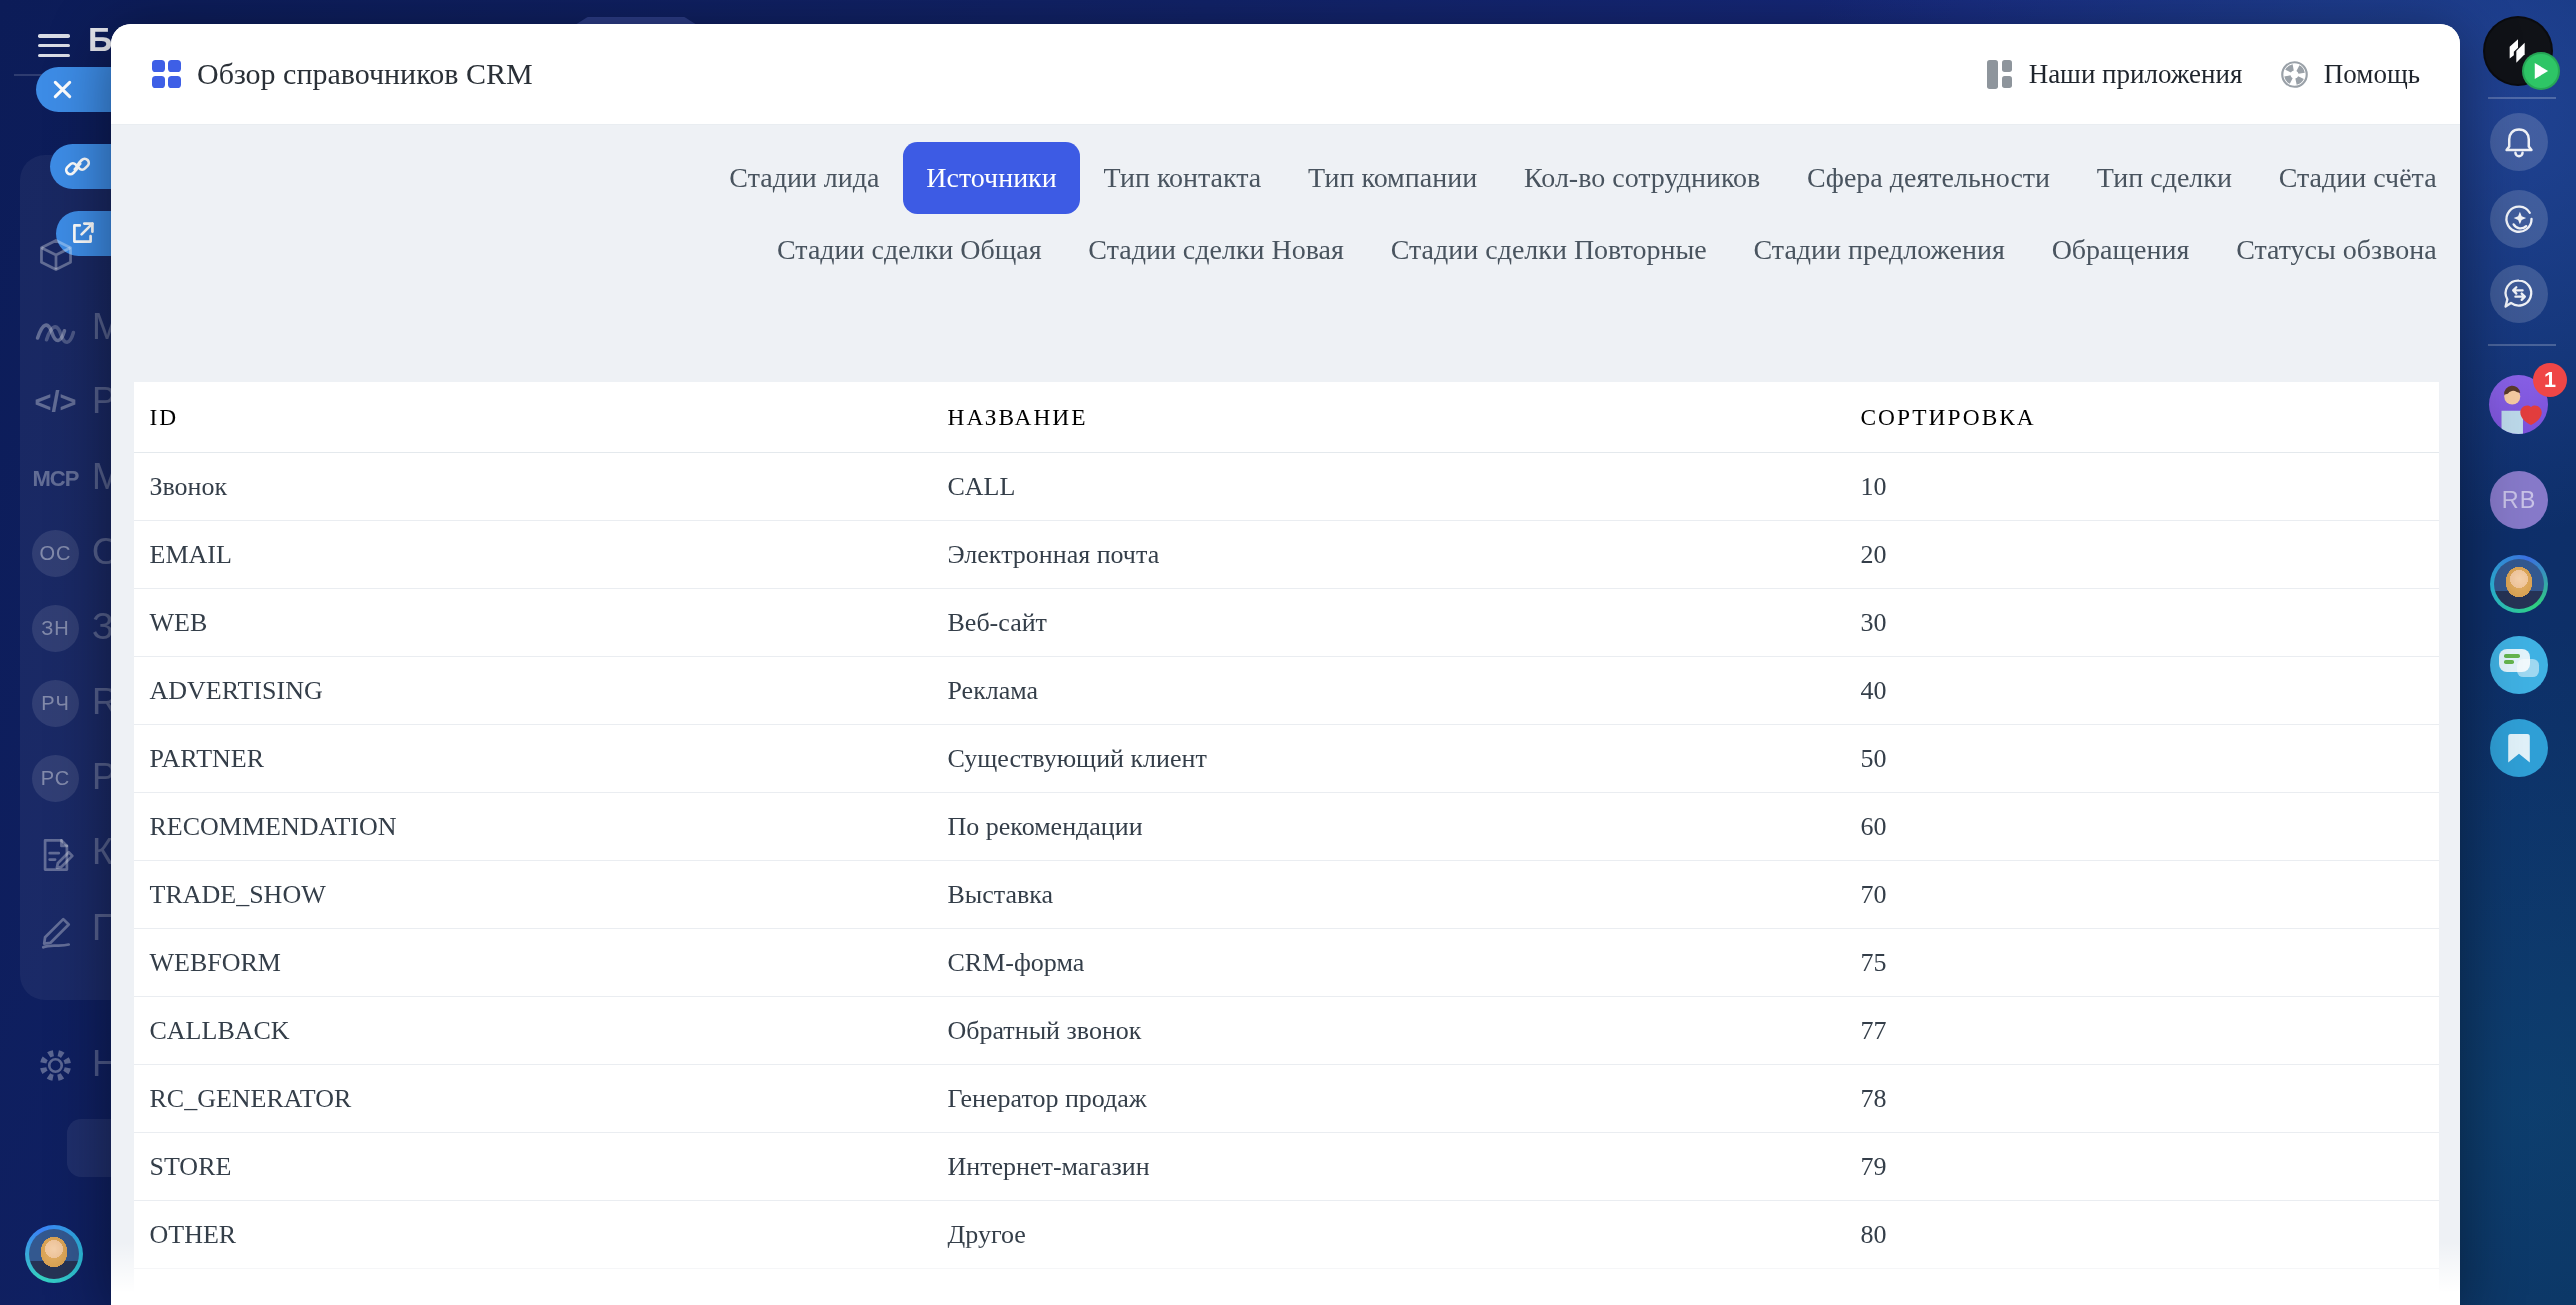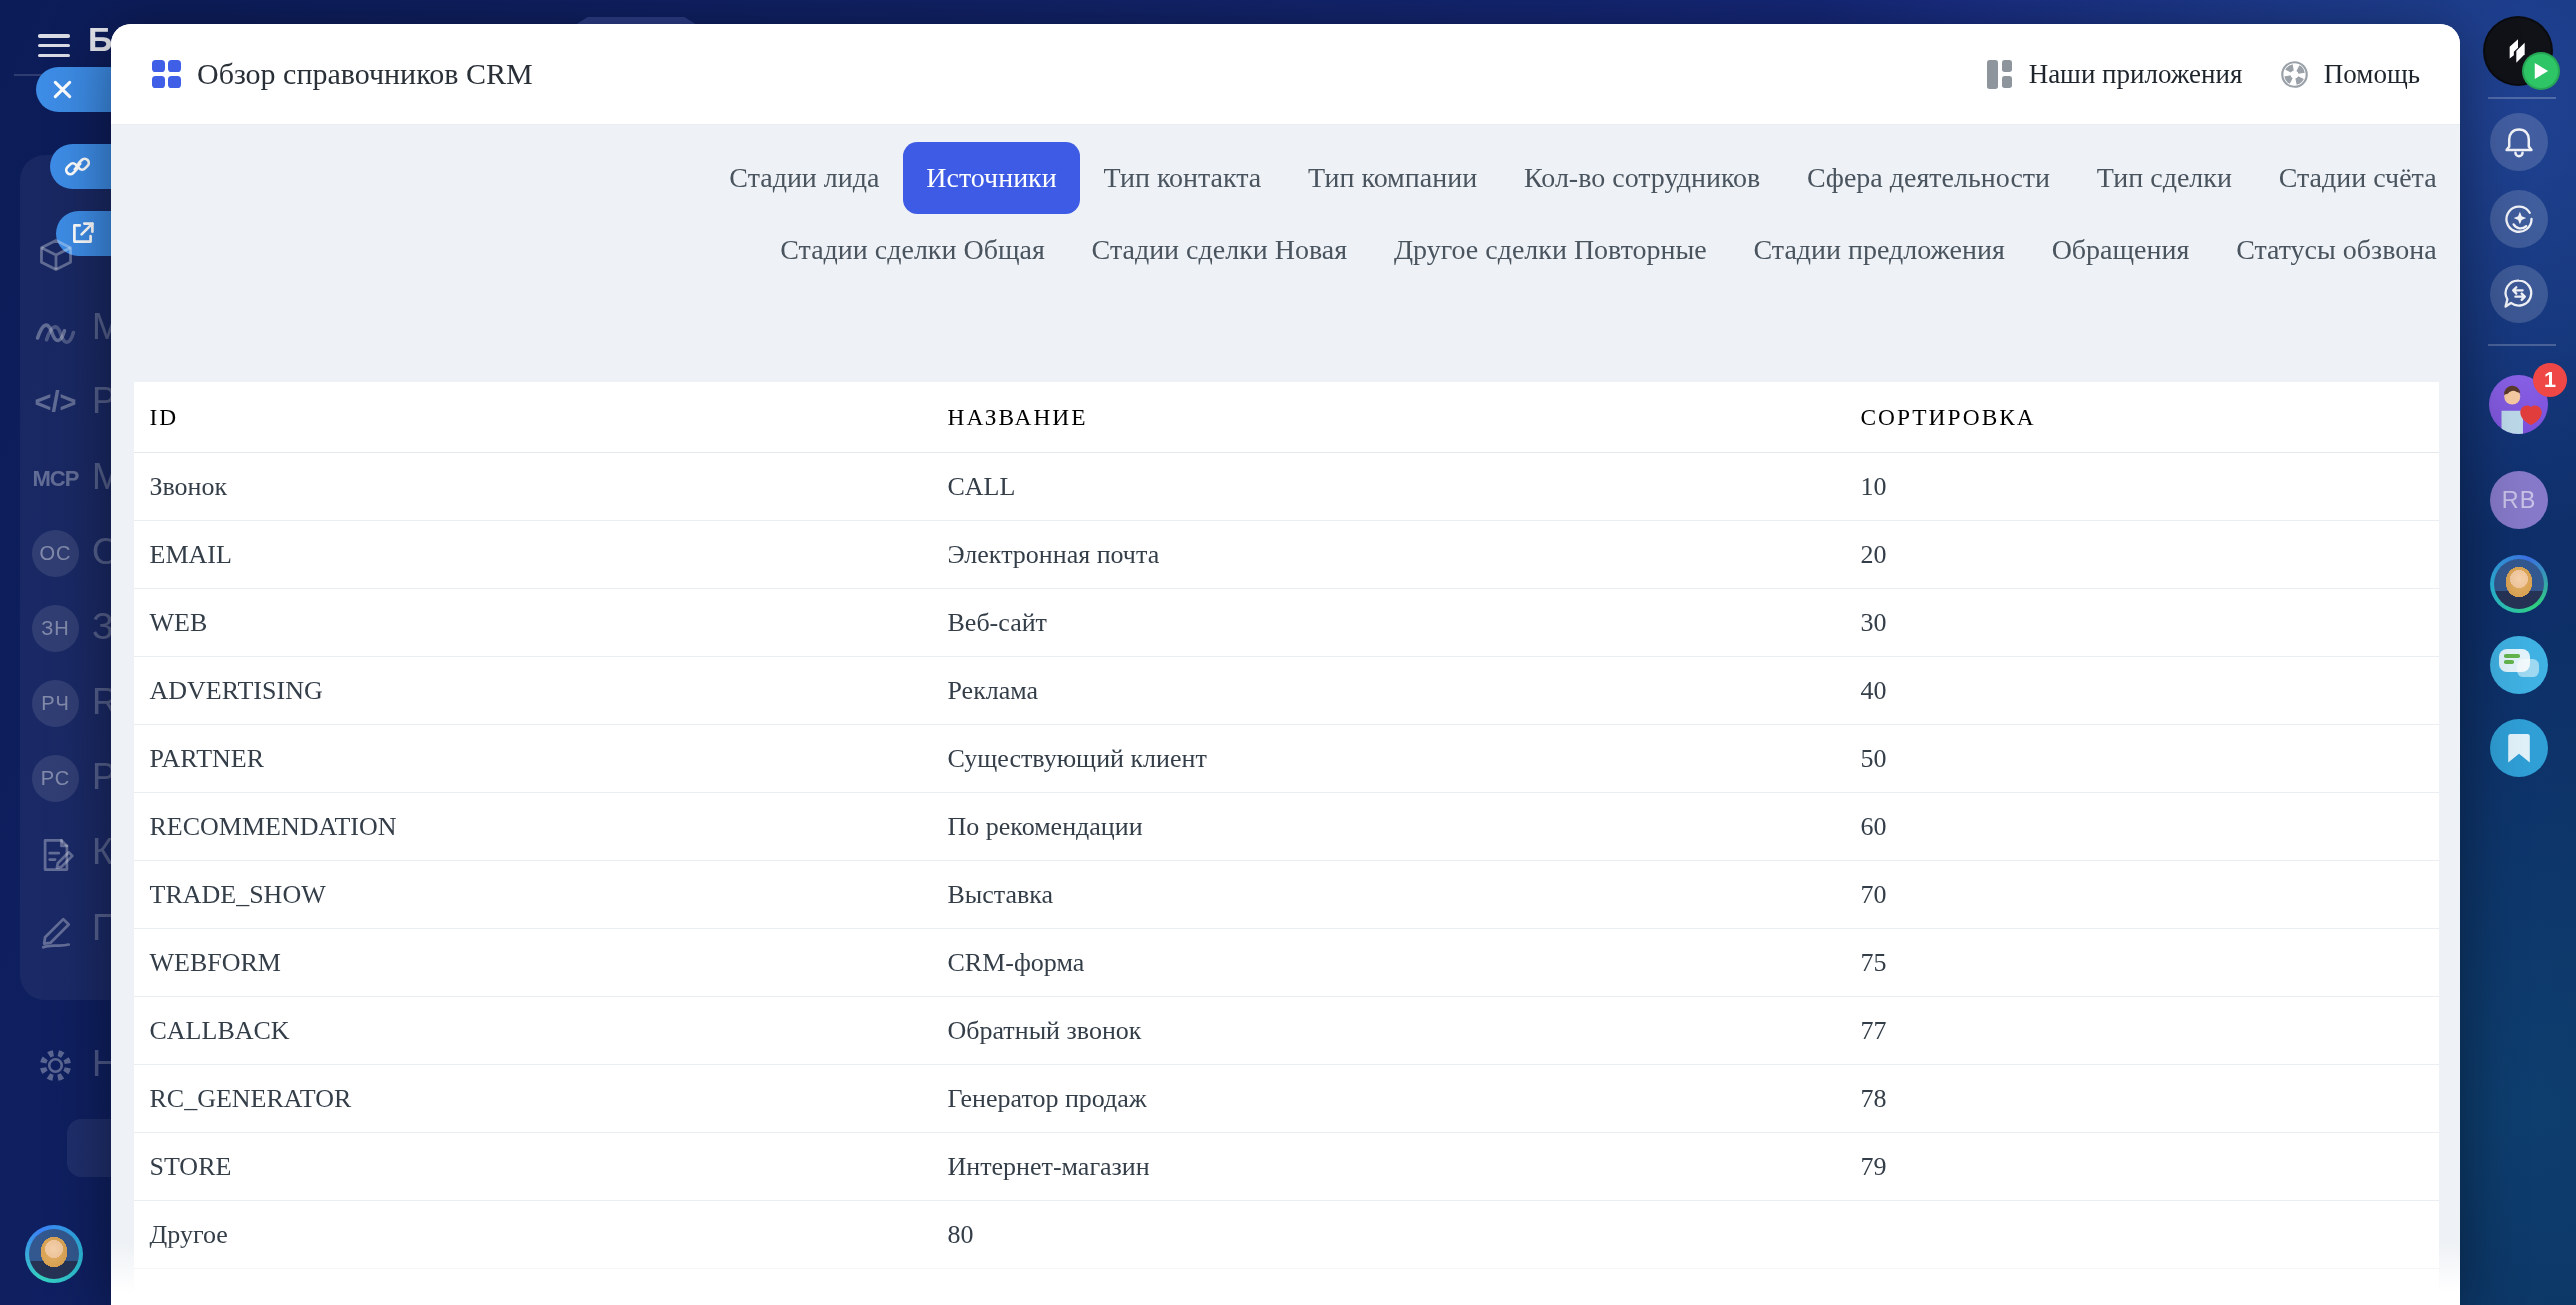--- a/index.html
+++ b/index.html
@@ -314,21 +314,21 @@
           <div class="tab">Тип контакта</div>
           <div class="tab">Тип компании</div>
           <div class="tab">Кол-во сотрудников</div>
           <div class="tab">Сфера деятельности</div>
           <div class="tab">Тип сделки</div>
           <div class="tab">Стадии счёта</div>
         </div>
       <div class="tab-row">
           <div class="tab">Стадии сделки Общая</div>
           <div class="tab">Стадии сделки Новая</div>
-          <div class="tab">Другое сделки Повторные</div>
+          <div class="tab">Стадии сделки Повторные</div>
           <div class="tab">Стадии предложения</div>
           <div class="tab">Обращения</div>
           <div class="tab">Статусы обзвона</div>
         </div>
     </div>
 
     <div class="card">
       <div class="thead">
         <div>ID</div>
         <div>НАЗВАНИЕ</div>
@@ -384,20 +384,21 @@
     <div>RC_GENERATOR</div>
     <div>Генератор продаж</div>
     <div>78</div>
   </div>
           <div class="trow">
     <div>STORE</div>
     <div>Интернет-магазин</div>
     <div>79</div>
   </div>
           <div class="trow">
+    <div>OTHER</div>
     <div>Другое</div>
     <div>80</div>
   </div>
           <div class="trow">
     <div>BOOKING</div>
     <div>Онлайн-запись</div>
     <div>81</div>
   </div>
         </div>
     </div>

